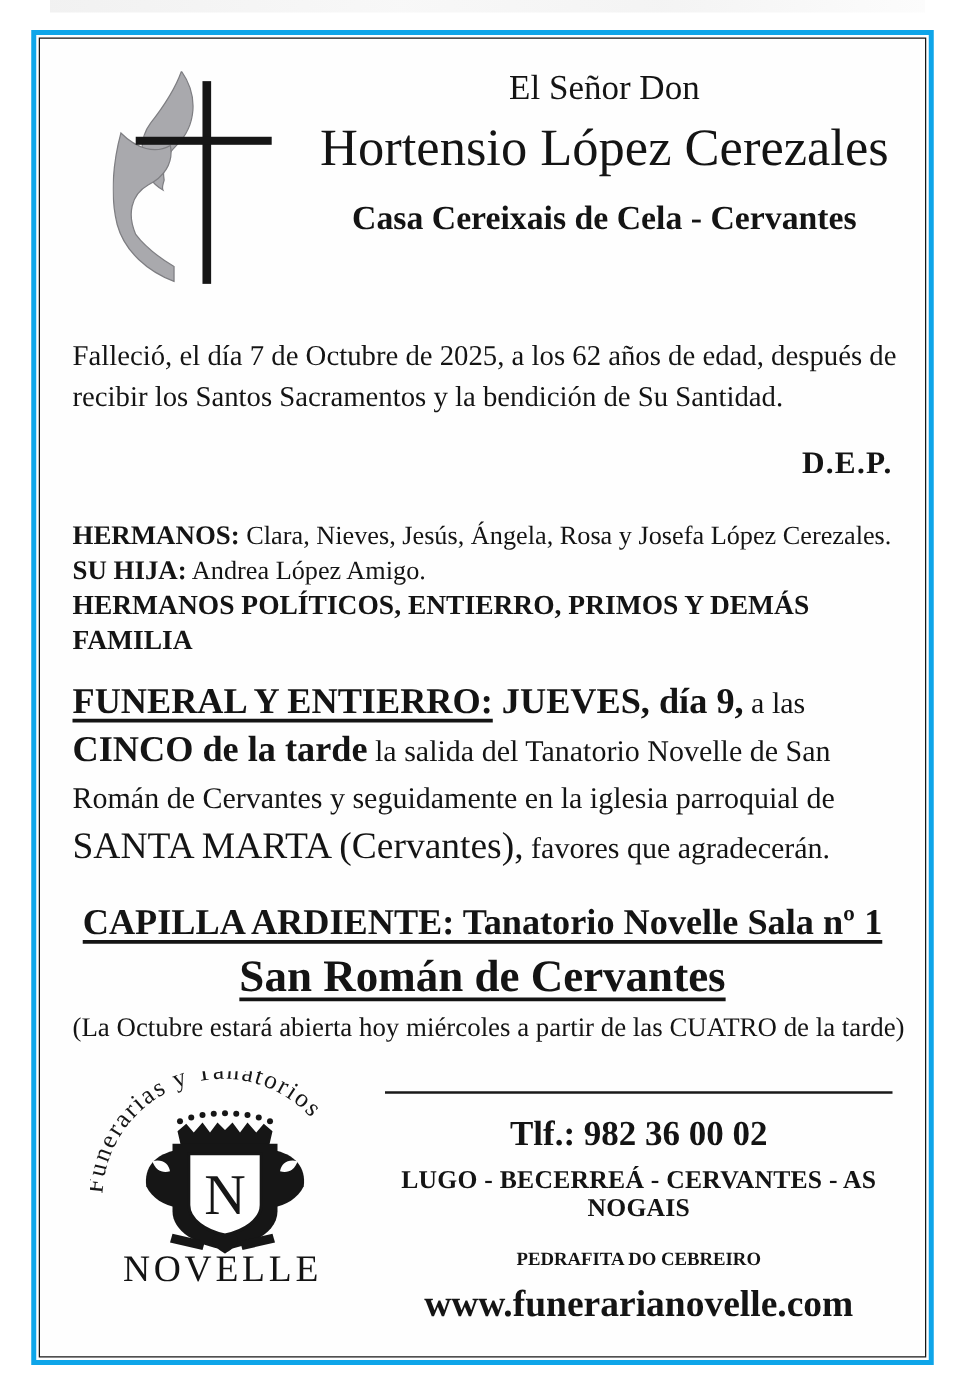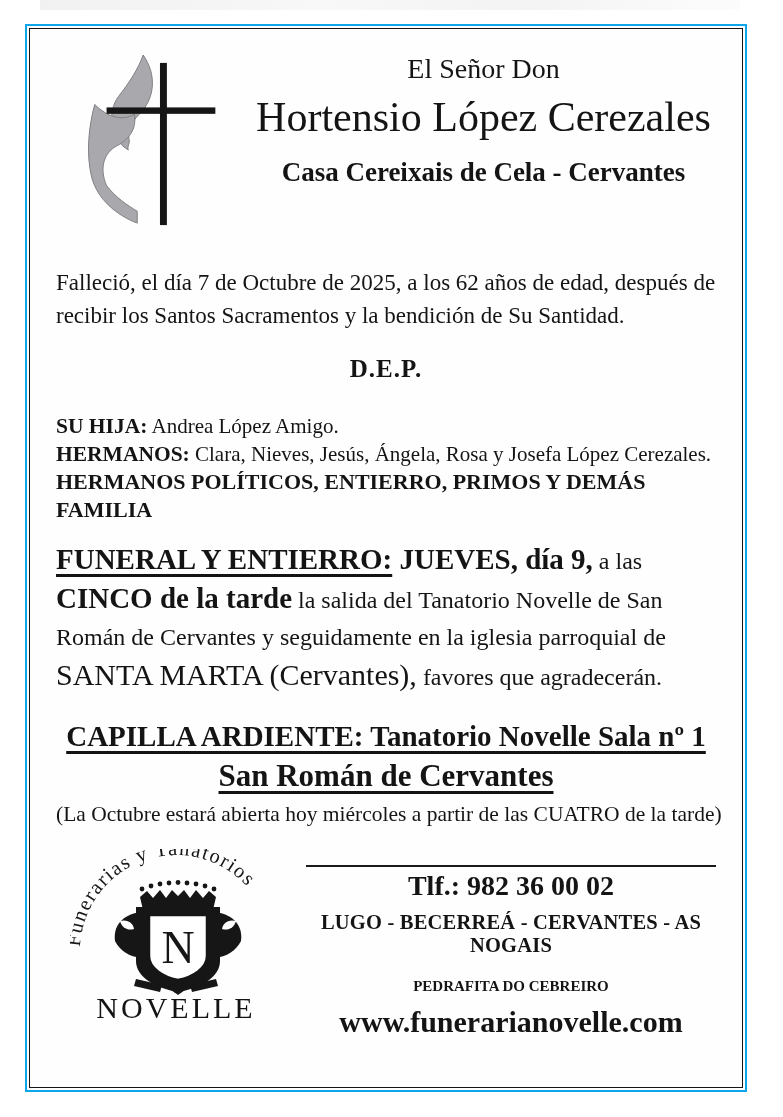--- a/index.html
+++ b/index.html
@@ -12,81 +12,81 @@
     overflow: hidden;
   }
   .scan-smudge {
     position: absolute; left: 40px; top: 0; width: 700px; height: 10px;
     background: linear-gradient(90deg, #e8e8e8, #f3f3f3 40%, #ececec 70%, #fafafa);
     opacity: .6;
   }
   .frame {
     position: absolute; left: 25px; top: 24px;
     width: 722px; height: 1068px;
-    border: 2px solid #0ea5e9;
+    border: 4px solid #0ea5e9;
     background: #fefefe;
     box-sizing: border-box;
   }
   .frame-inner {
     position: absolute; left: 2px; top: 2px; right: 2px; bottom: 2px;
     border: 1.5px solid #151515;
   }
   .content {
     position: absolute; left: 0; top: 0; right: 0; bottom: 0;
     padding: 0 26px;
   }
   
   .header { position: relative; height: 214px; }
   .cross-logo { position: absolute; left: 32px; top: 26px; width: 140px; height: 178px; }
   .header-text { margin-left: 195px; text-align: center; }
   .salutation { padding-top: 24px; font-size: 28px; }
   .deceased-name { font-size: 42px; margin-top: 8px; white-space: nowrap; }
   .house-name { font-size: 27px; font-weight: bold; margin-top: 16px; }
   
   .death-par { font-size: 23px; line-height: 33px; width: 680px; }
-  .dep { text-align: center; font-weight: bold; font-size: 25px; letter-spacing: 1px; }
+  .dep { text-align: right; font-weight: bold; font-size: 25px; letter-spacing: 1px; }
   
   .family { margin-top: 30px; font-size: 21px; line-height: 27.5px; }
   .family b { font-size: 21.5px; }
   .family-extended { font-weight: bold; font-size: 22px; }
   
   .funeral { margin-top: 18px; font-size: 24px; line-height: 37px; width: 670px; }
   .seg-label {
     font-weight: bold; font-size: 29px;
     text-decoration: underline; text-decoration-thickness: 2.5px; text-underline-offset: 5px;
   }
   .seg-strong { font-weight: bold; font-size: 29px; }
   .seg-church { font-weight: normal; font-size: 30px; }
   
   .chapel { margin-top: 16px; text-align: center; }
   .chapel-title {
     font-weight: bold; font-size: 29px;
     text-decoration: underline; text-decoration-thickness: 2.5px; text-underline-offset: 5px;
     white-space: nowrap;
   }
   .chapel-place {
-    font-weight: bold; font-size: 31px; margin-top: 5px;
+    font-weight: bold; font-size: 36px; margin-top: 5px;
     text-decoration: underline; text-decoration-thickness: 2.5px; text-underline-offset: 5px;
   }
   .chapel-hours { font-size: 21.5px; margin-top: 8px; white-space: nowrap; }
   
   .note-par { margin-top: 46px; font-size: 22.5px; line-height: 31px; width: 670px; }
   .note-label {
     font-weight: bold; font-size: 26px;
     text-decoration: underline; text-decoration-thickness: 2.5px; text-underline-offset: 4px;
   }
   .note-strong { font-weight: bold; font-size: 23.5px; }
   
   .footer { margin-top: 22px; display: flex; align-items: flex-start; }
   .brand-col { width: 240px; text-align: center; flex: none; }
   .crest-svg { width: 212px; height: 146px; display: block; margin: 0 auto; }
   .brand-name { font-size: 30px; letter-spacing: 3px; margin-top: -4px; }
   .contact-col { flex: 1; margin-left: 10px; text-align: center; }
   .contact-divider { border-top: 2.5px solid #1a1a1a; margin-top: 16px; }
-  .phone { font-weight: bold; font-size: 28px; margin-top: 3px; }
+  .phone { font-weight: bold; font-size: 28px; margin-top: 17px; }
   .locations-primary { font-weight: bold; font-size: 20.5px; margin-top: 9px; letter-spacing: .2px; }
   .locations-secondary { font-weight: bold; font-size: 15px; margin-top: 21px; }
   .website { font-weight: bold; font-size: 30px; margin-top: 10px; }
 </style>
 </head>
 <body>
 
 <div class="scan-smudge"></div>
 
 <div class="frame">
@@ -106,22 +106,22 @@
           <div class="salutation">El Señor Don</div>
           <div class="deceased-name">Hortensio López Cerezales</div>
           <div class="house-name">Casa Cereixais de Cela - Cervantes</div>
         </div>
       </div>
 
       <p class="death-par">Falleció, el día 7 de Octubre de 2025, a los 62 años de edad, después de recibir los Santos Sacramentos y la bendición de Su Santidad.</p>
       <div class="dep">D.E.P.</div>
 
       <div class="family">
+        <div><b>HERMANOS:</b><span> Clara, Nieves, Jesús, Ángela, Rosa y Josefa López Cerezales.</span></div>
         <div><b>SU HIJA:</b><span> Andrea López Amigo.</span></div>
-        <div><b>HERMANOS:</b><span> Clara, Nieves, Jesús, Ángela, Rosa y Josefa López Cerezales.</span></div>
         <div class="family-extended">HERMANOS POLÍTICOS, ENTIERRO, PRIMOS Y DEMÁS FAMILIA</div>
       </div>
 
       <p class="funeral"><span class="seg-label">FUNERAL Y ENTIERRO:</span><span class="seg-strong"> JUEVES, día 9,</span><span> a las </span><span class="seg-strong">CINCO de la tarde</span><span> la salida del Tanatorio Novelle de San Román de Cervantes y seguidamente en la iglesia parroquial de </span><span class="seg-church">SANTA MARTA (Cervantes),</span><span> favores que agradecerán.</span></p>
 
       <div class="chapel">
         <div class="chapel-title">CAPILLA ARDIENTE: Tanatorio Novelle Sala nº 1</div>
         <div class="chapel-place">San Román de Cervantes</div>
         <div class="chapel-hours">(La Octubre estará abierta hoy miércoles a partir de las CUATRO de la tarde)</div>
       </div>

